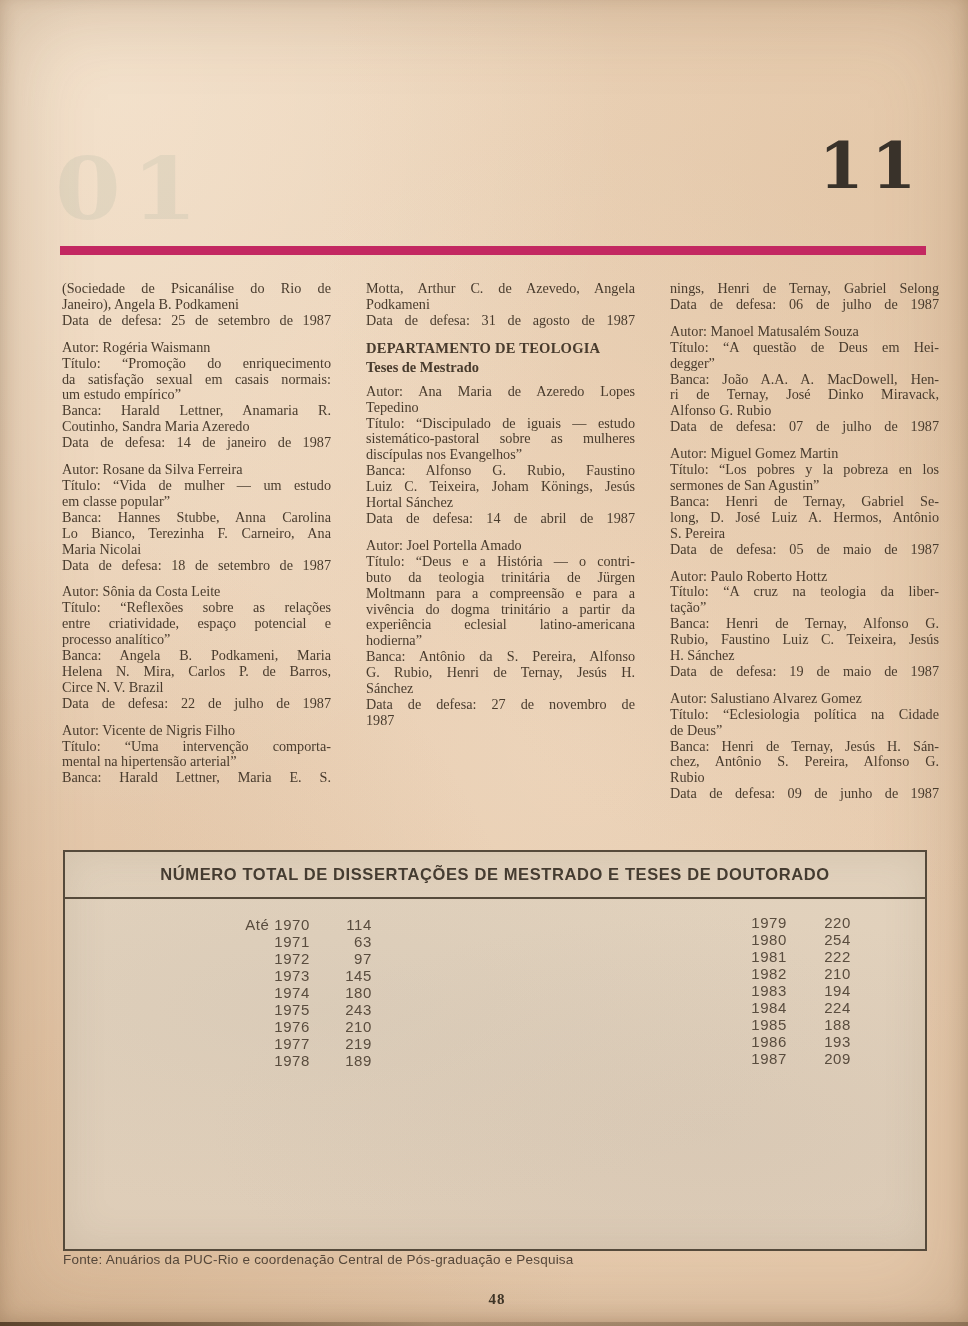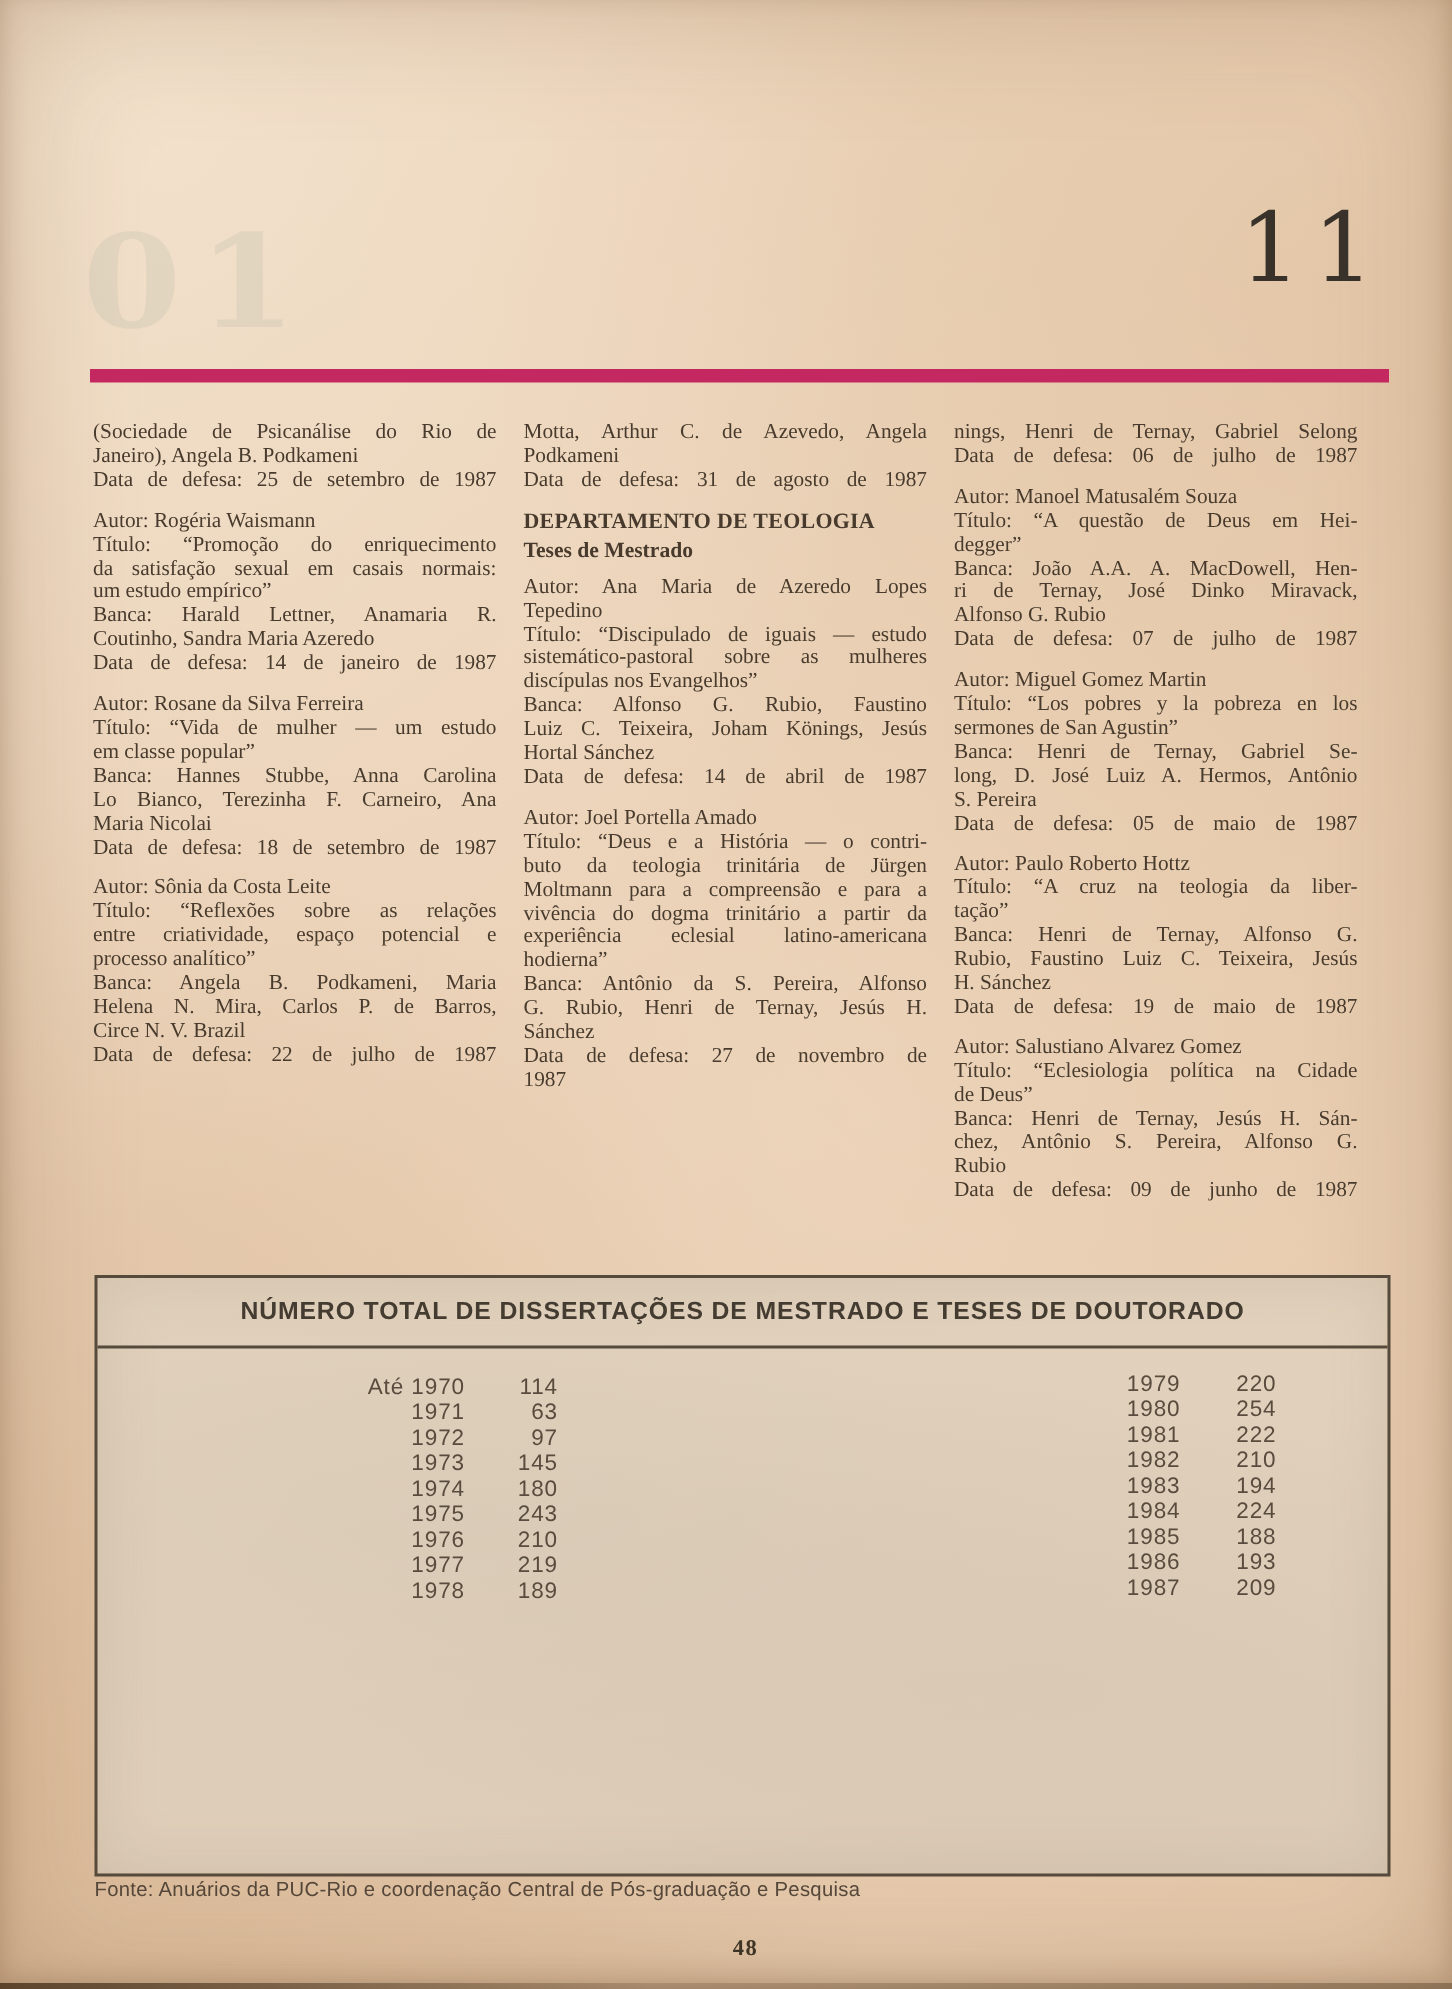--- a/index.html
+++ b/index.html
@@ -11,25 +11,25 @@
       radial-gradient(ellipse at 90% 14%, rgba(214,178,138,0.30), transparent 45%),
       radial-gradient(ellipse at 8% 92%, rgba(170,120,70,0.18), transparent 40%),
       radial-gradient(ellipse at 60% 55%, rgba(255,241,222,0.18), transparent 60%),
       linear-gradient(155deg,#eed8bf 0%, #e9cfb4 45%, #e4c7a9 100%);
     box-shadow: inset 0 0 90px rgba(120,78,38,0.28), inset 0 -6px 18px rgba(90,60,30,0.25);
   }
   .edge-bottom{position:absolute;left:0;bottom:0;width:100%;height:4px;
     background:linear-gradient(90deg, rgba(60,40,20,0.75), rgba(60,40,20,0.18) 45%, rgba(60,40,20,0.35));}
   .ghost{position:absolute;left:62px;top:138px;font-family:"DejaVu Serif",serif;font-weight:bold;
     font-size:86px;letter-spacing:10px;color:rgba(150,165,150,0.16);transform:scaleX(1.1);}
-  .chapter{position:absolute;right:44px;top:134px;font-family:"DejaVu Serif",serif;font-weight:normal;
+  .chapter{position:absolute;right:44px;top:134px;font-family:"DejaVu Serif",serif;font-weight:bold;
     font-size:64px;letter-spacing:8px;color:#39322a;line-height:1;}
   .rule{position:absolute;left:60px;top:246px;width:866px;height:9px;background:#c32861;}
   
-  .cols{position:absolute;left:62px;top:281px;width:860px;display:flex;gap:18px;}
+  .cols{position:absolute;left:62px;top:281px;width:860px;display:flex;gap:35px;}
   .col{width:269px;flex:0 0 269px;color:#483b2d;}
   .ln{font-size:14.2px;line-height:15.9px;text-align:justify;text-align-last:justify;white-space:normal;}
   .ln.short{text-align-last:left;}
   .entry{margin-bottom:11px;}
   .heading{font-weight:bold;font-size:14.6px;line-height:16px;margin:5px 0 3px 0;letter-spacing:0.2px;}
   .subheading{font-weight:bold;font-size:14.4px;line-height:16px;margin:0 0 9px 0;}
   
   .box{position:absolute;left:63px;top:850px;width:860px;height:397px;
     border:2px solid #554a3b;
     background:
@@ -90,20 +90,26 @@
       <div class="entry">
         <div class="ln short">Autor: Sônia da Costa Leite</div>
         <div class="ln">Título: “Reflexões sobre as relações</div>
         <div class="ln">entre criatividade, espaço potencial e</div>
         <div class="ln short">processo analítico”</div>
         <div class="ln">Banca: Angela B. Podkameni, Maria</div>
         <div class="ln">Helena N. Mira, Carlos P. de Barros,</div>
         <div class="ln short">Circe N. V. Brazil</div>
         <div class="ln">Data de defesa: 22 de julho de 1987</div>
       </div>
+      <div class="entry">
+        <div class="ln short">Autor: Vicente de Nigris Filho</div>
+        <div class="ln">Título: “Uma intervenção comporta-</div>
+        <div class="ln short">mental na hipertensão arterial”</div>
+        <div class="ln">Banca: Harald Lettner, Maria E. S.</div>
+      </div>
     </div>
     <div class="col">
       <div class="entry">
         <div class="ln">Motta, Arthur C. de Azevedo, Angela</div>
         <div class="ln short">Podkameni</div>
         <div class="ln">Data de defesa: 31 de agosto de 1987</div>
       </div>
       <div class="heading">DEPARTAMENTO DE TEOLOGIA</div>
       <div class="subheading">Teses de Mestrado</div>
       <div class="entry">

